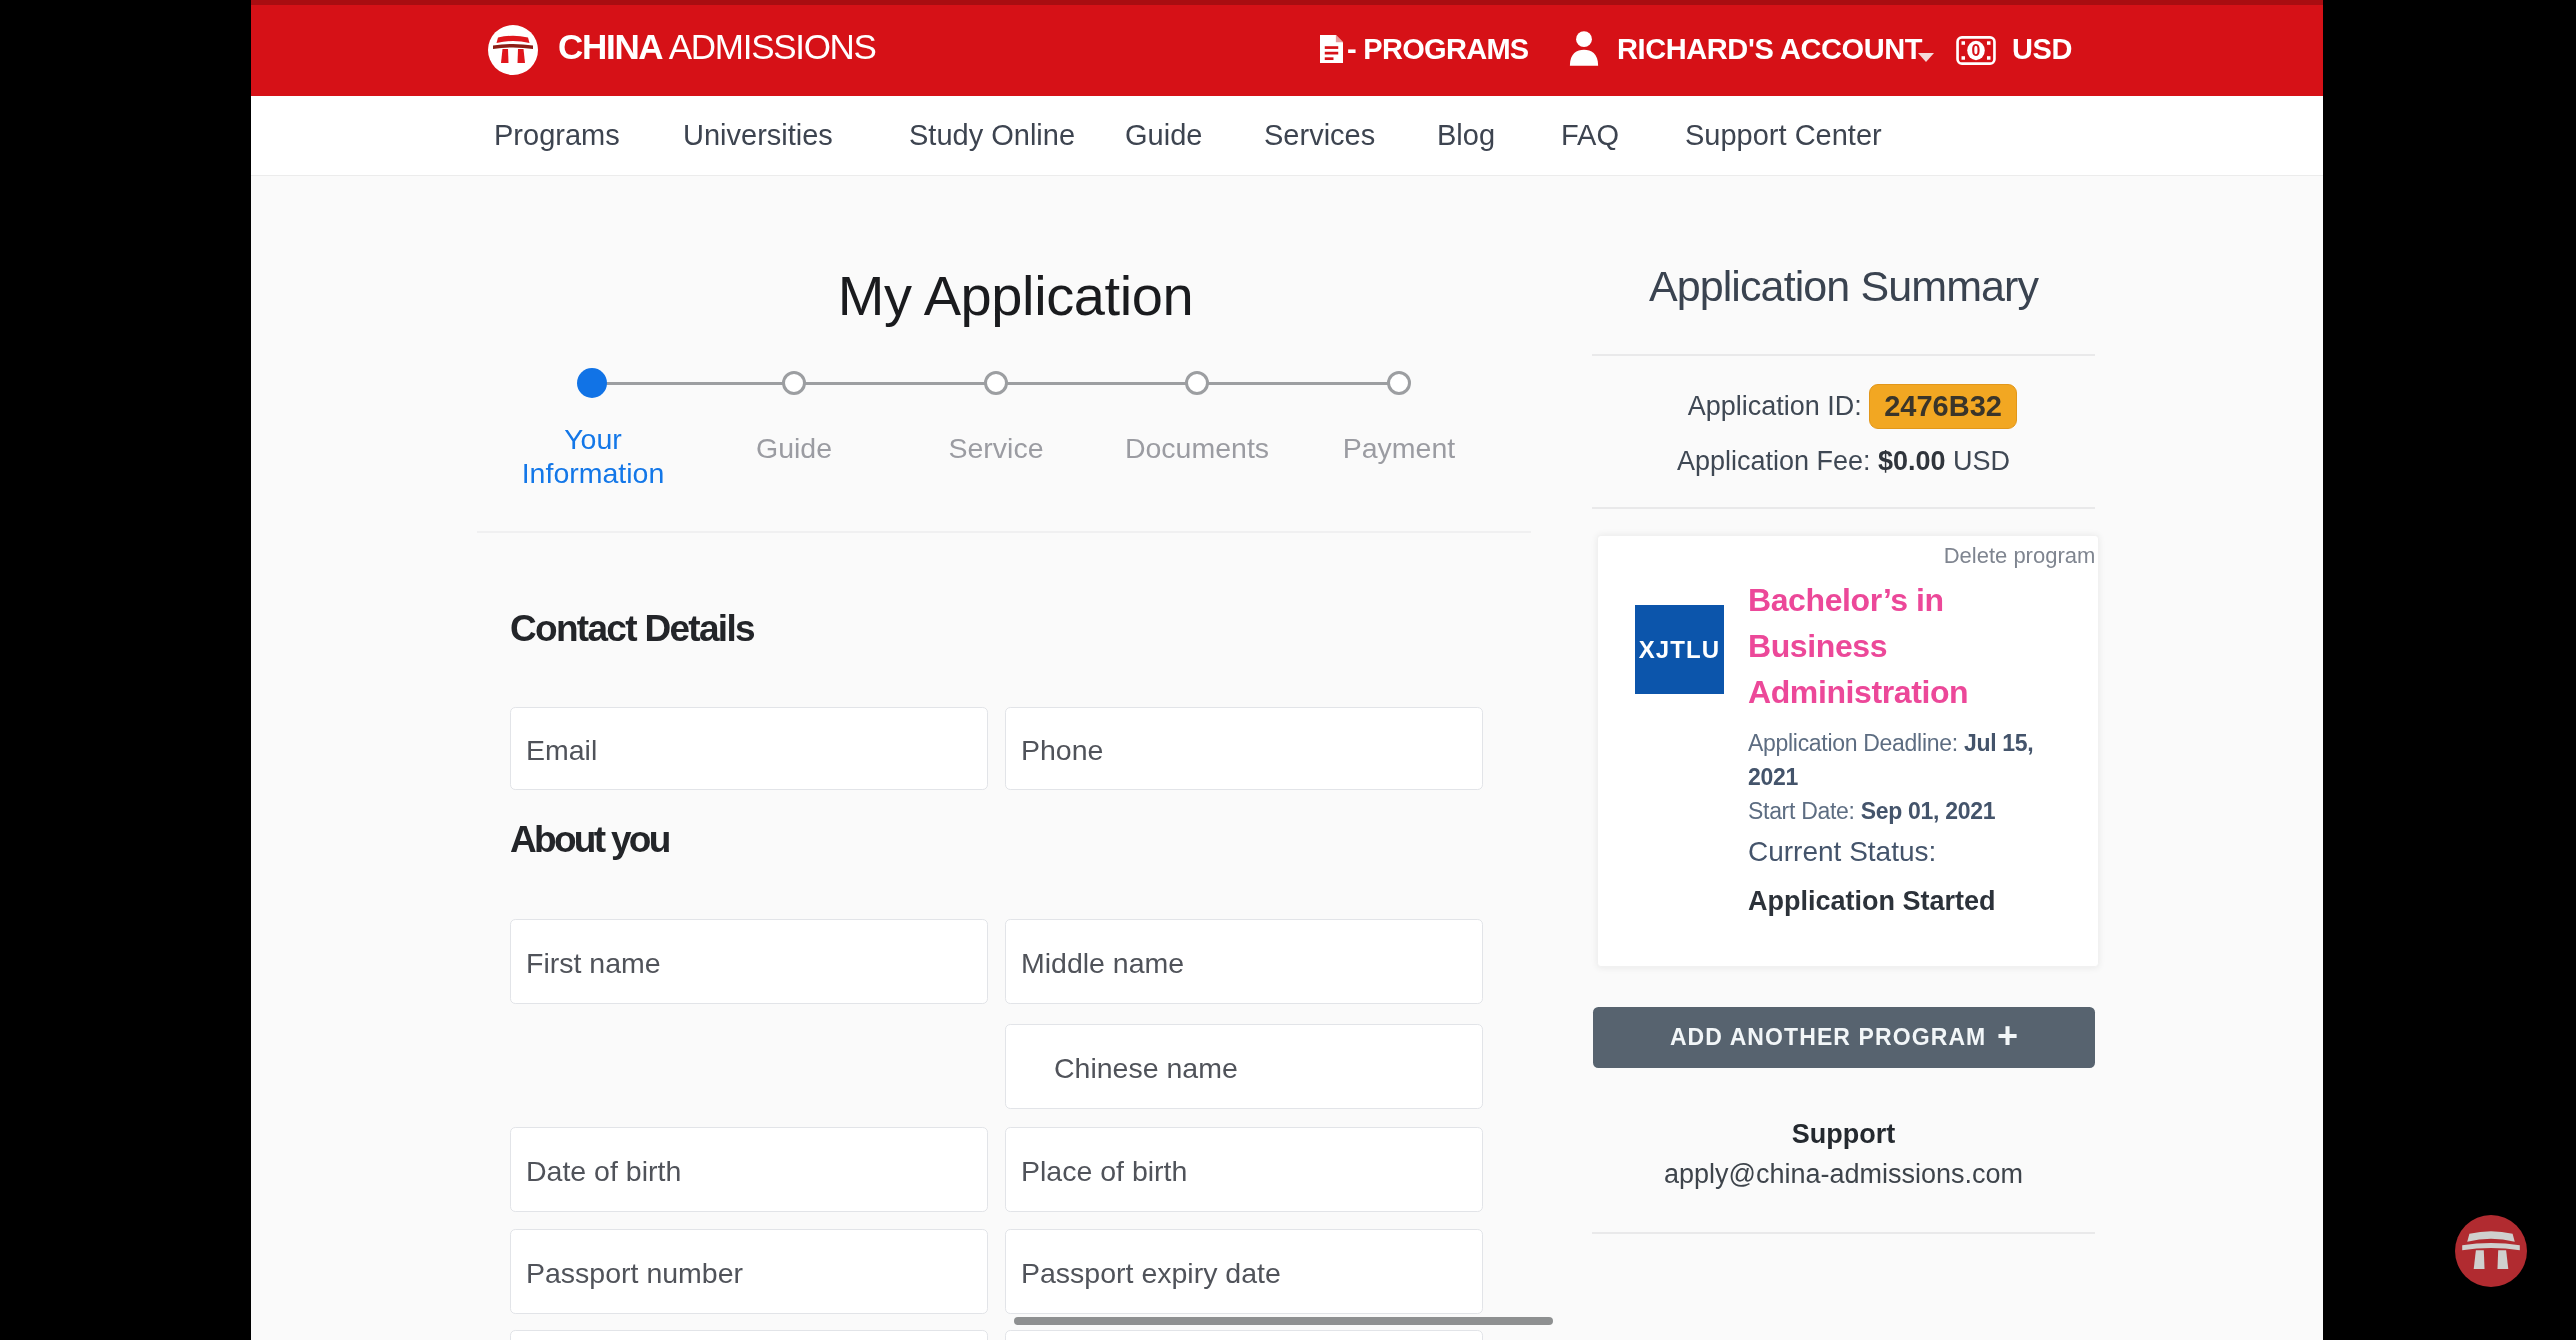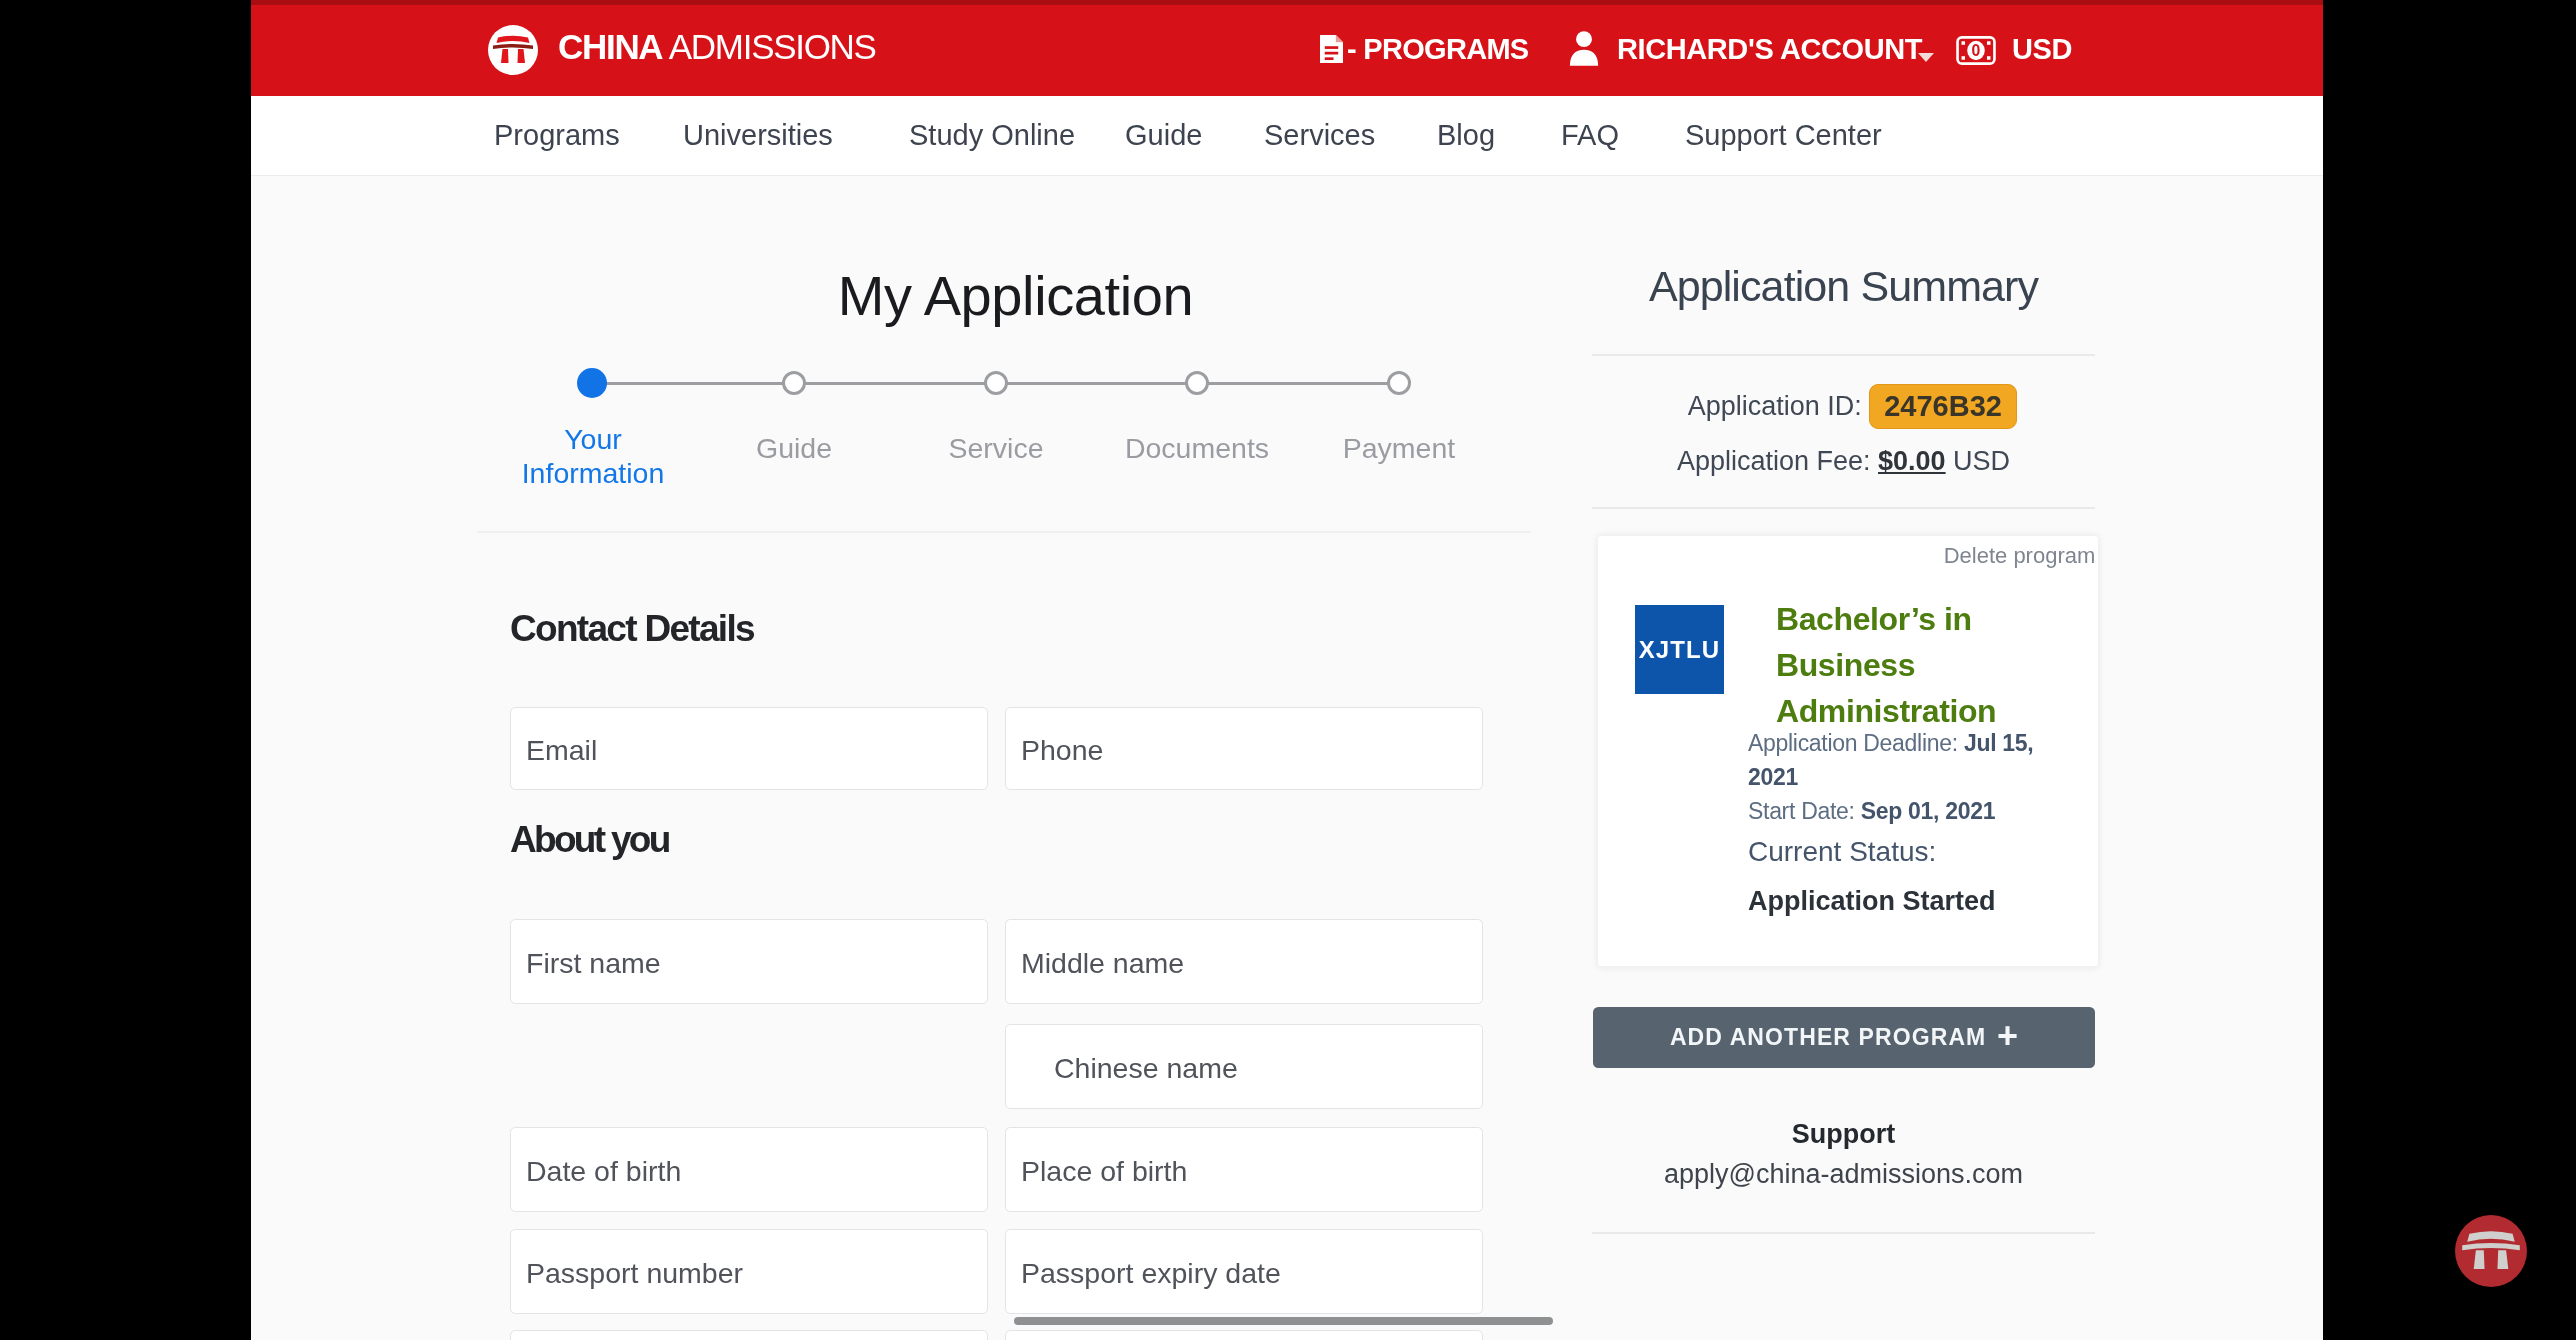--- a/index.html
+++ b/index.html
@@ -41,27 +41,27 @@
 
   
   .sumtitle { position:absolute; left:1341px; top:262px; width:503px; text-align:center;
     font-size:43px; font-weight:500; letter-spacing:-0.9px; color:#3a4350; }
   .idrow { position:absolute; left:1350px; top:382px; width:503px; height:48px; display:flex;
     align-items:center; justify-content:center; }
   .idrow .lbl { font-size:27px; color:#3f4854; margin-right:7.1px; }
   .badge { background:#F2A722; border:1.8px solid #e2971a; border-radius:9px; height:45px;
     display:flex; align-items:center; padding:0 14.3px; font-size:29px; font-weight:700; color:#3a352a; }
   .feerow { position:absolute; left:1341px; top:446px; width:503px; text-align:center; font-size:27px; color:#3f4854; white-space:nowrap; }
-  .feerow b { color:#30353c;text-decoration:underline; }
+  .feerow b { color:#30353c; }
   .card { position:absolute; left:1346px; top:535px; width:502px; height:432px; background:#fff;
     border:0.9px solid #f1f1f1; border-radius:3.6px; box-shadow:0 0.9px 7.1px rgba(0,0,0,0.07); }
   .del { position:absolute; right:2.7px; top:7.1px; font-size:22px; font-weight:500; color:#7f8590; }
   .xjtlu { position:absolute; left:37px; top:69px; width:89px; height:89px; background:#0C55AB;
     color:#fff; font-size:24px; font-weight:700; letter-spacing:1.1px; text-align:center; line-height:89px; }
-  .ptitle { position:absolute; left:150px; top:60px; font-size:32px; font-weight:700; letter-spacing:-0.4px; line-height:46px; color:#4d7c0f;margin-left:28px; }
+  .ptitle { position:absolute; left:150px; top:41px; font-size:32px; font-weight:700; letter-spacing:-0.4px; line-height:46px; color:#ec4899; }
   .pdead { position:absolute; left:150px; top:190px; font-size:23px; letter-spacing:-0.3px; line-height:34px; color:#5d6d82; }
   .pdead b { color:#44546B; }
   .pstat1 { position:absolute; left:150px; top:300px; font-size:28px; font-weight:500; color:#44546B; }
   .pstat2 { position:absolute; left:150px; top:350px; font-size:27px; font-weight:700; color:#2c323a; }
   .btn { position:absolute; left:1342px; top:1007px; width:502px; height:61px; background:#57636F; border-radius:5.3px;
     display:flex; align-items:center; justify-content:center; color:#f2f6f8; font-size:23px; font-weight:700; letter-spacing:1.1px; }
   .btn .plus { font-size:36px; font-weight:700; margin-left:10.7px; letter-spacing:0; line-height:30px; margin-top:-3.6px; }
   .support { position:absolute; left:1341px; top:1119px; width:503px; text-align:center; font-size:27px; font-weight:700; color:#24292f; }
   .mail { position:absolute; left:1341px; top:1159px; width:503px; text-align:center; font-size:27px; color:#3e444b; }
 

